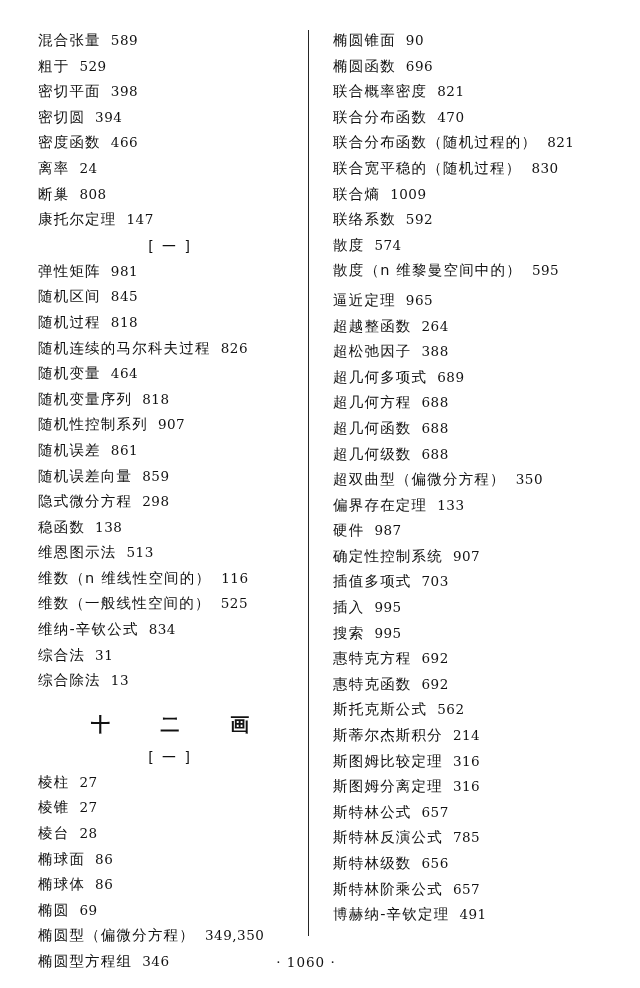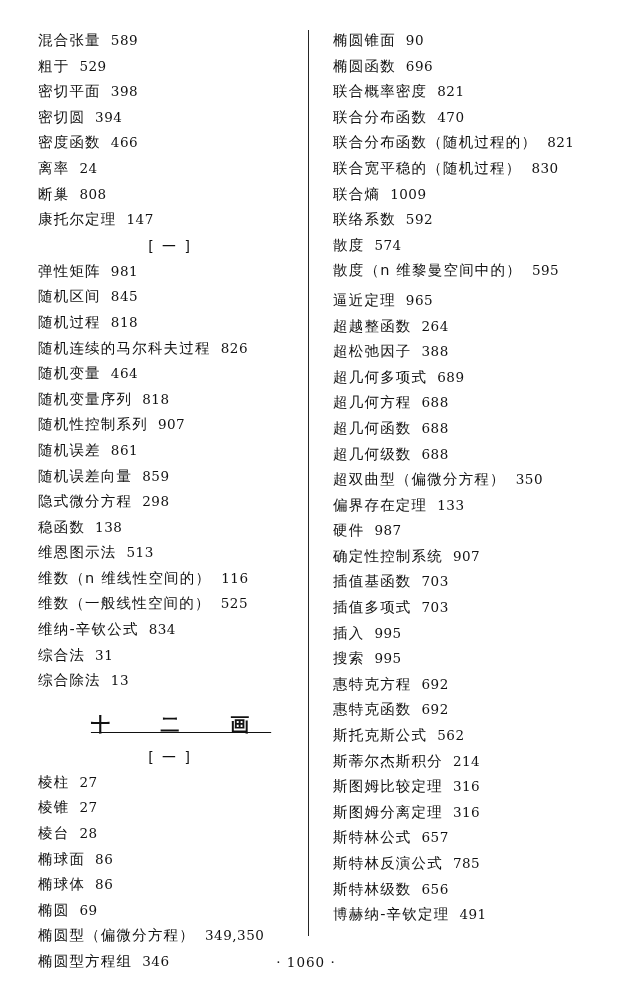--- a/index.html
+++ b/index.html
@@ -70,21 +70,20 @@
     letter-spacing: 2px;
   }
   .chapter-head {
     text-align: center;
     font-size: 19px;
     font-weight: bold;
     line-height: 40px;
     letter-spacing: 22px;
     padding-left: 22px;
     margin-top: 10px;
-    text-decoration: underline;
   }
   .footer {
     position: absolute;
     left: 0;
     bottom: 18px;
     width: 612px;
     text-align: center;
     font-size: 13.5px;
     font-family: "DejaVu Serif", serif;
     letter-spacing: 1px;
@@ -159,33 +158,33 @@
       <div class="entry"><span class="term">超越整函数</span><span class="num">264</span></div>
       <div class="entry"><span class="term">超松弛因子</span><span class="num">388</span></div>
       <div class="entry"><span class="term">超几何多项式</span><span class="num">689</span></div>
       <div class="entry"><span class="term">超几何方程</span><span class="num">688</span></div>
       <div class="entry"><span class="term">超几何函数</span><span class="num">688</span></div>
       <div class="entry"><span class="term">超几何级数</span><span class="num">688</span></div>
       <div class="entry"><span class="term">超双曲型（偏微分方程）</span><span class="num">350</span></div>
       <div class="entry"><span class="term">偏界存在定理</span><span class="num">133</span></div>
       <div class="entry"><span class="term">硬件</span><span class="num">987</span></div>
       <div class="entry"><span class="term">确定性控制系统</span><span class="num">907</span></div>
-      <div class="entry"><span class="term">插值基函数</span><span class="num">703</span></div>
       <div class="entry"><span class="term">插值多项式</span><span class="num">703</span></div>
       <div class="entry"><span class="term">插入</span><span class="num">995</span></div>
       <div class="entry"><span class="term">搜索</span><span class="num">995</span></div>
       <div class="entry"><span class="term">惠特克方程</span><span class="num">692</span></div>
       <div class="entry"><span class="term">惠特克函数</span><span class="num">692</span></div>
       <div class="entry"><span class="term">斯托克斯公式</span><span class="num">562</span></div>
       <div class="entry"><span class="term">斯蒂尔杰斯积分</span><span class="num">214</span></div>
       <div class="entry"><span class="term">斯图姆比较定理</span><span class="num">316</span></div>
       <div class="entry"><span class="term">斯图姆分离定理</span><span class="num">316</span></div>
       <div class="entry"><span class="term">斯特林公式</span><span class="num">657</span></div>
       <div class="entry"><span class="term">斯特林反演公式</span><span class="num">785</span></div>
       <div class="entry"><span class="term">斯特林级数</span><span class="num">656</span></div>
+      <div class="entry"><span class="term">斯特林阶乘公式</span><span class="num">657</span></div>
       <div class="entry"><span class="term">博赫纳-辛钦定理</span><span class="num">491</span></div>
 
     </div>
 
   </div>
 </div>
 
 <div class="footer">· 1060 ·</div>
 
 </body></html>

